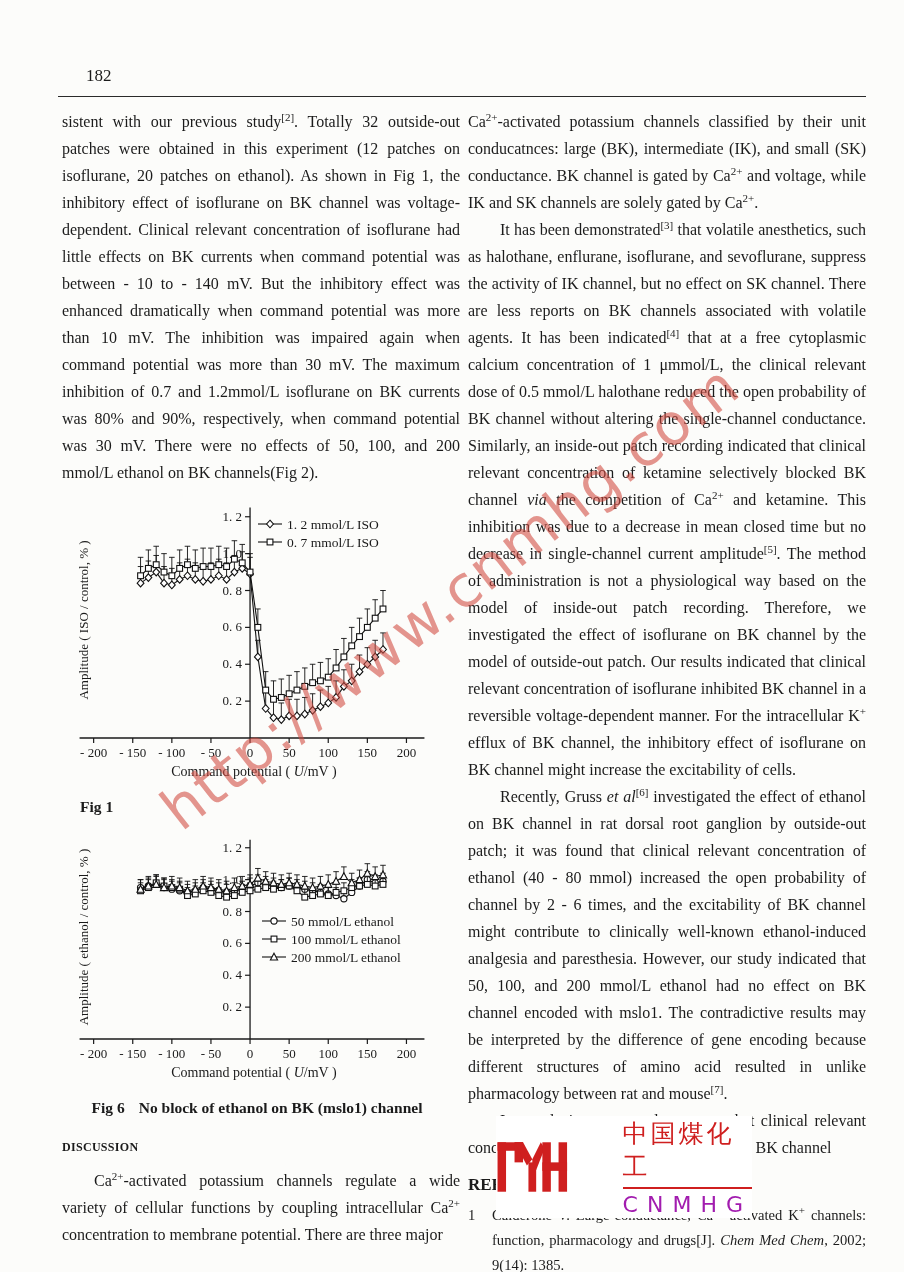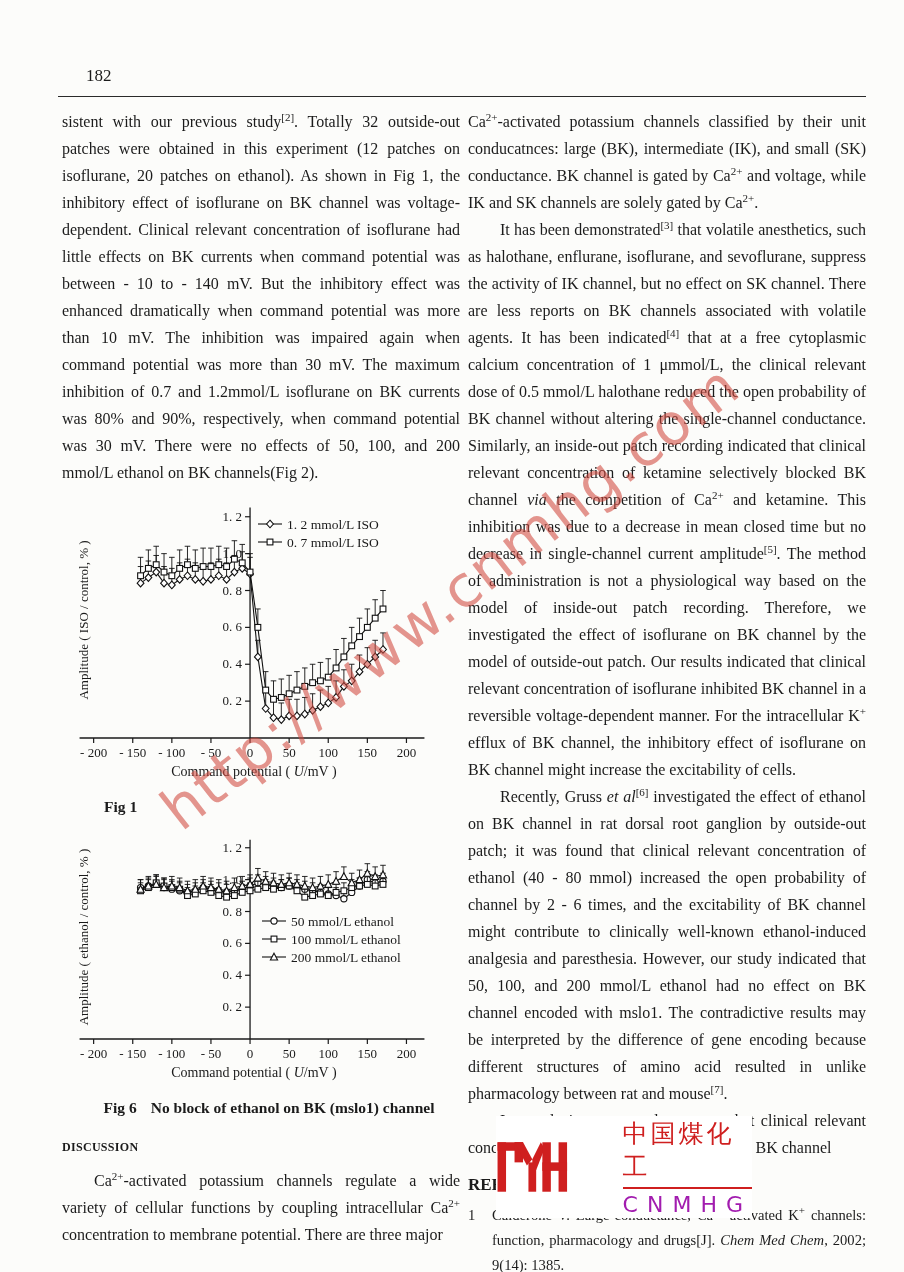--- a/index.html
+++ b/index.html
@@ -10,21 +10,21 @@
   .hdr-journal{position:absolute;right:42px;top:64px;font-size:17px;font-style:italic;}
   .hdr-rule{position:absolute;left:58px;right:38px;top:96px;border-top:1.7px solid #2a2a2a;}
   .col{position:absolute;top:108px;width:398px;}
   .col.left{left:62px;}
   .col.right{left:468px;}
   .body-p{margin:0;font-size:16px;line-height:27px;text-align:justify;}
   .body-p.indent{text-indent:32px;}
   sup{font-size:11px;line-height:0;}
   figure{margin:10px 0 2px 0;}
   .cap{font-weight:bold;font-size:15.5px;line-height:25px;margin:2px 0 0 18px;width:362px;}
-  .cap .cap-label{display:inline-block;min-width:52px;margin-left:24px;}
+  .cap .cap-label{display:inline-block;min-width:52px;}
   .cap-row{display:flex;}
   .cap-row .cap-text{flex:1;}
   .cap.center{text-align:center;margin-left:0;width:390px;}
   .cap.center .cap-label{min-width:0;margin-right:14px;}
   h2.section{font-size:12px;margin:20px 0 12px 0;letter-spacing:.3px;}
   h2.refs-head{font-size:17px;margin:14px 0 8px 0;}
   .refs{margin:0;padding:0;list-style:none;font-size:14.6px;line-height:25px;}
   .refs li{display:flex;}
   .refs .ref-num{min-width:24px;}
   .refs .ref-body{flex:1;text-align:justify;}

